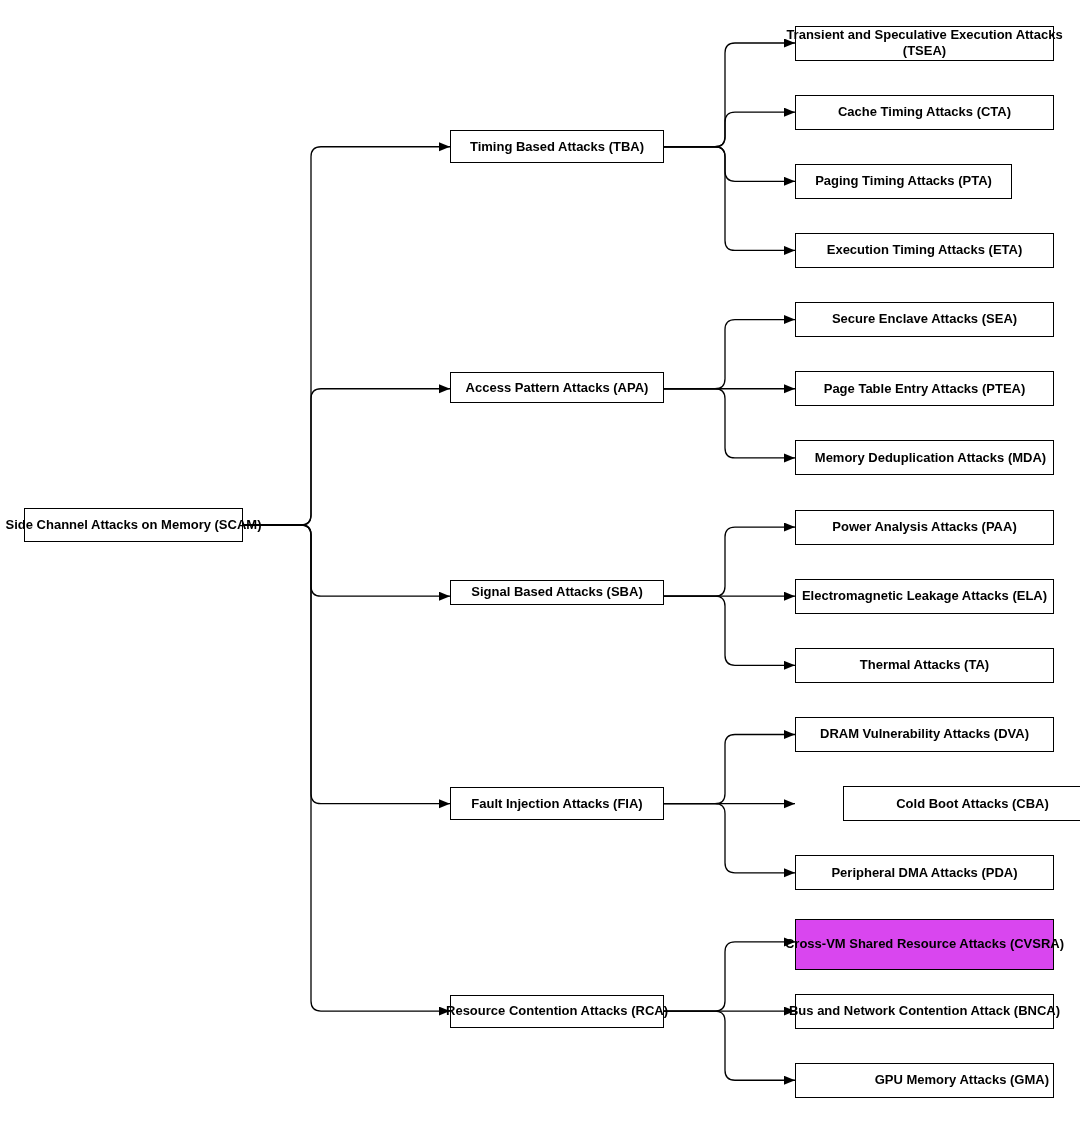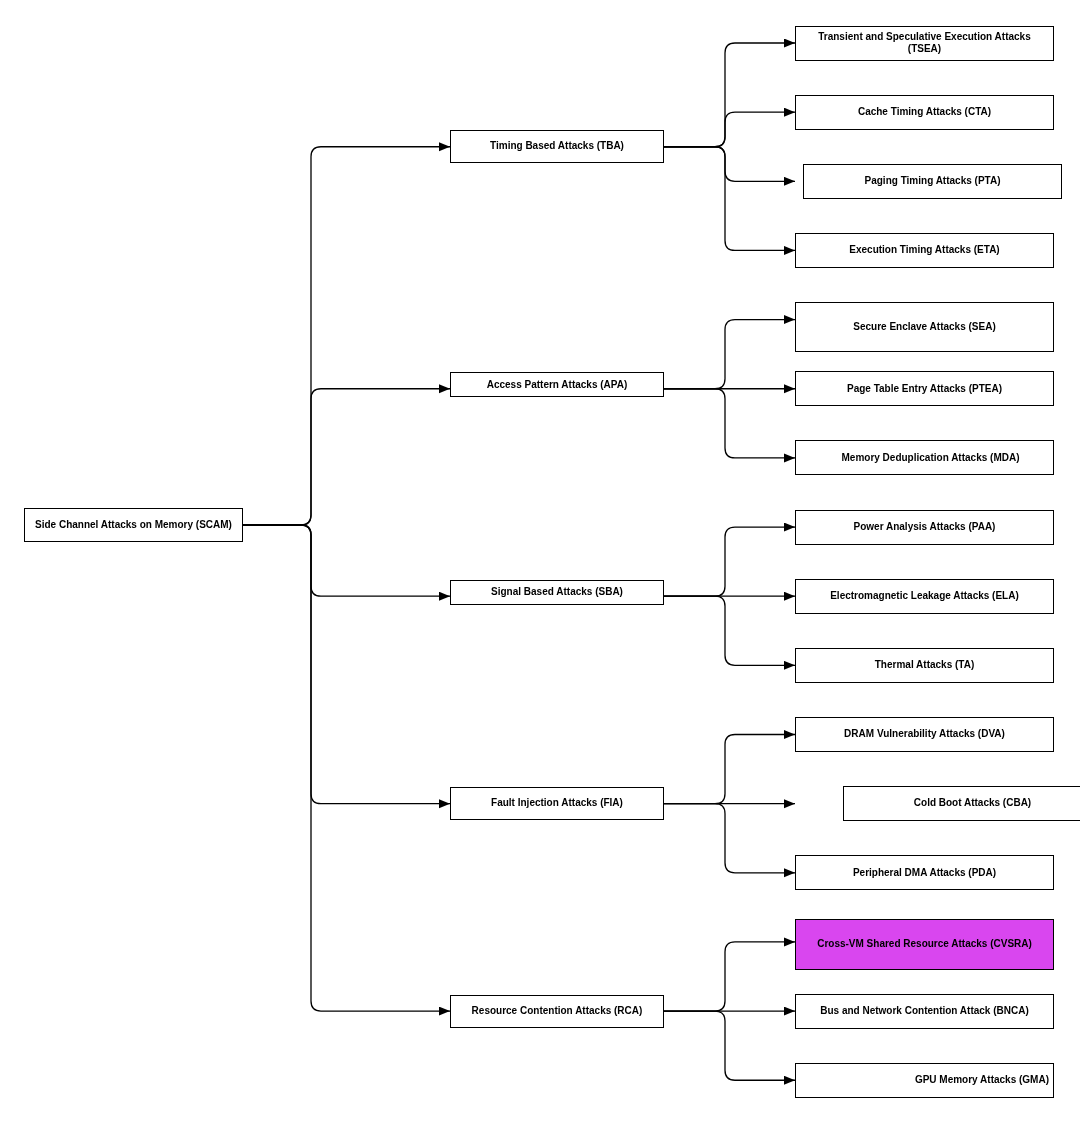--- a/index.html
+++ b/index.html
@@ -26,21 +26,21 @@
     position: absolute;
     box-sizing: border-box;
     background: #ffffff;
     border: 1.5px solid #000000;
     display: flex;
     flex-direction: column;
     align-items: center;
     justify-content: center;
     text-align: center;
     font-weight: bold;
-    font-size: 10px;
+    font-size: 13px;
     line-height: 1.25;
     color: #000000;
     padding: 2px 4px;
   }
   .node span {
     display: block;
     white-space: nowrap;
   }
 </style>
 </head>
@@ -81,30 +81,30 @@
     <div class="node" style="left: 450px; top: 130.225px; width: 214px; height: 33px; border-color: rgb(0, 0, 0); background: rgb(255, 255, 255); color: rgb(0, 0, 0);">
       <span>Timing Based Attacks (TBA)</span>
     </div>
     <div class="node" style="left: 795px; top: 25.5px; width: 259px; height: 35px; border-color: rgb(0, 0, 0); background: rgb(255, 255, 255); color: rgb(0, 0, 0);">
       <span>Transient and Speculative Execution Attacks</span>
       <span>(TSEA)</span>
     </div>
     <div class="node" style="left: 795px; top: 94.65px; width: 259px; height: 35px; border-color: rgb(0, 0, 0); background: rgb(255, 255, 255); color: rgb(0, 0, 0);">
       <span>Cache Timing Attacks (CTA)</span>
     </div>
-    <div class="node" style="left: 795px; top: 163.8px; width: 259px; height: 35px; border-color: rgb(0, 0, 0); background: rgb(255, 255, 255); color: rgb(0, 0, 0); margin-left: 8px;">
+    <div class="node" style="left: 795px; top: 163.8px; width: 217px; height: 35px; border-color: rgb(0, 0, 0); background: rgb(255, 255, 255); color: rgb(0, 0, 0);">
       <span>Paging Timing Attacks (PTA)</span>
     </div>
     <div class="node" style="left: 795px; top: 232.95px; width: 259px; height: 35px; border-color: rgb(0, 0, 0); background: rgb(255, 255, 255); color: rgb(0, 0, 0);">
       <span>Execution Timing Attacks (ETA)</span>
     </div>
-    <div class="node" style="left: 450px; top: 372.25px; width: 214px; height: 25px; border-color: rgb(0, 0, 0); background: rgb(255, 255, 255); color: rgb(0, 0, 0);">
+    <div class="node" style="left: 450px; top: 372.25px; width: 214px; height: 31px; border-color: rgb(0, 0, 0); background: rgb(255, 255, 255); color: rgb(0, 0, 0);">
       <span>Access Pattern Attacks (APA)</span>
     </div>
-    <div class="node" style="left: 795px; top: 302.1px; width: 259px; height: 50px; border-color: rgb(0, 0, 0); background: rgb(255, 255, 255); color: rgb(0, 0, 0);">
+    <div class="node" style="left: 795px; top: 302.1px; width: 259px; height: 35px; border-color: rgb(0, 0, 0); background: rgb(255, 255, 255); color: rgb(0, 0, 0);">
       <span>Secure Enclave Attacks (SEA)</span>
     </div>
     <div class="node" style="left: 795px; top: 371.25px; width: 259px; height: 35px; border-color: rgb(0, 0, 0); background: rgb(255, 255, 255); color: rgb(0, 0, 0);">
       <span>Page Table Entry Attacks (PTEA)</span>
     </div>
     <div class="node" style="left: 795px; top: 440.4px; width: 259px; height: 35px; border-color: rgb(0, 0, 0); background: rgb(255, 255, 255); color: rgb(0, 0, 0); padding-left: 16px;">
       <span>Memory Deduplication Attacks (MDA)</span>
     </div>
     <div class="node" style="left: 450px; top: 579.7px; width: 214px; height: 25px; border-color: rgb(0, 0, 0); background: rgb(255, 255, 255); color: rgb(0, 0, 0);">
       <span>Signal Based Attacks (SBA)</span>

